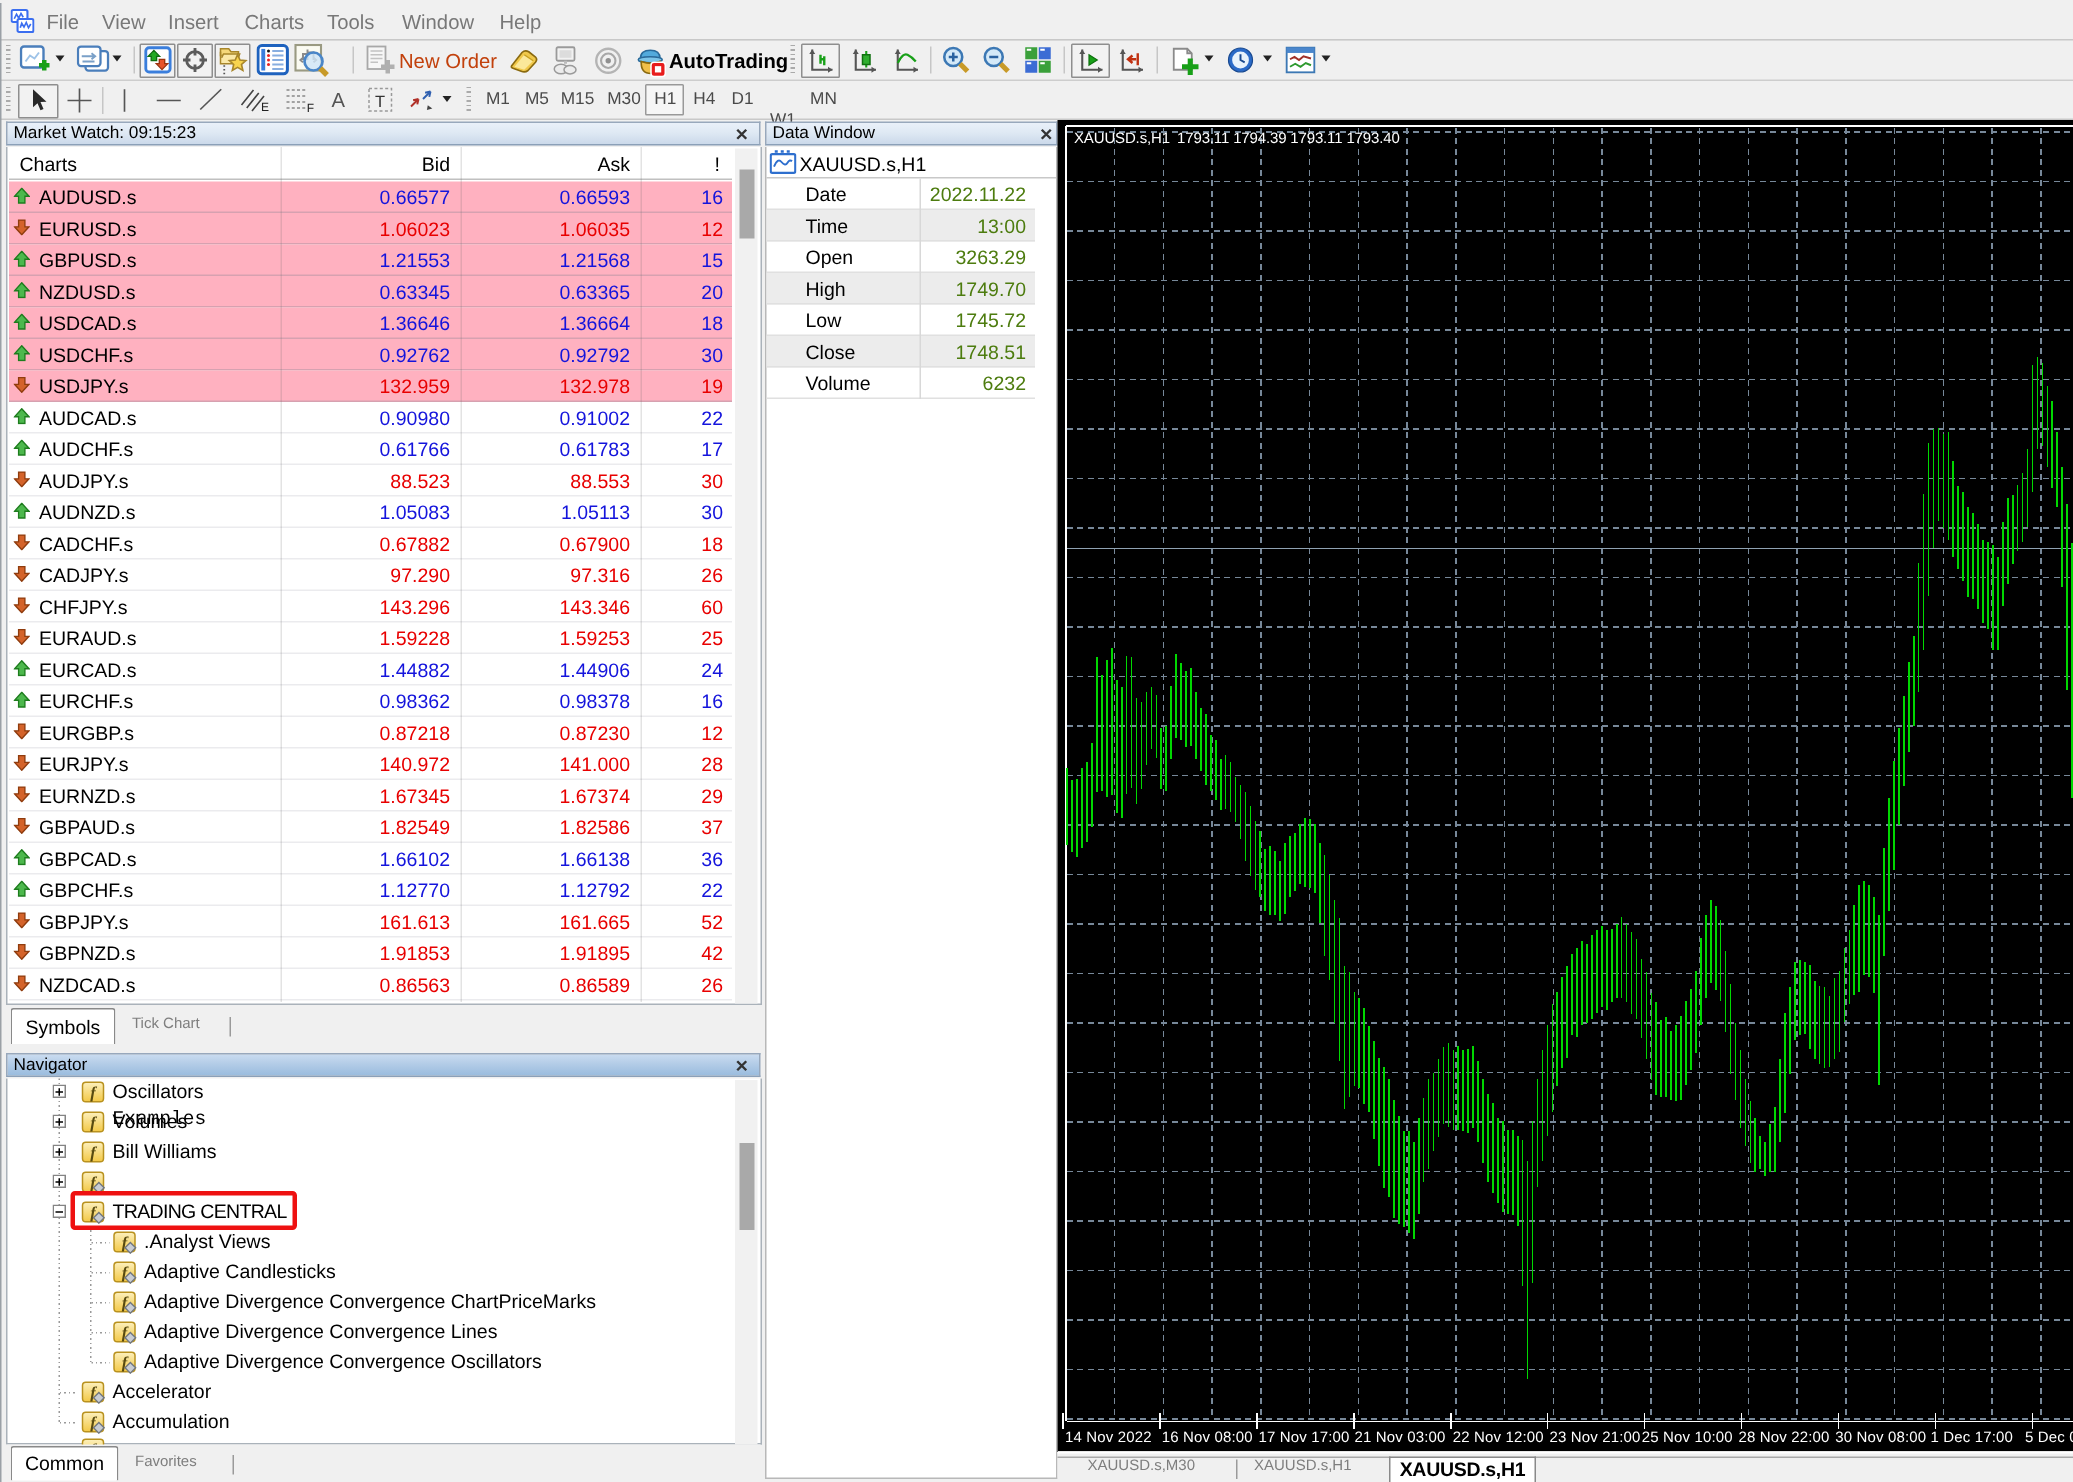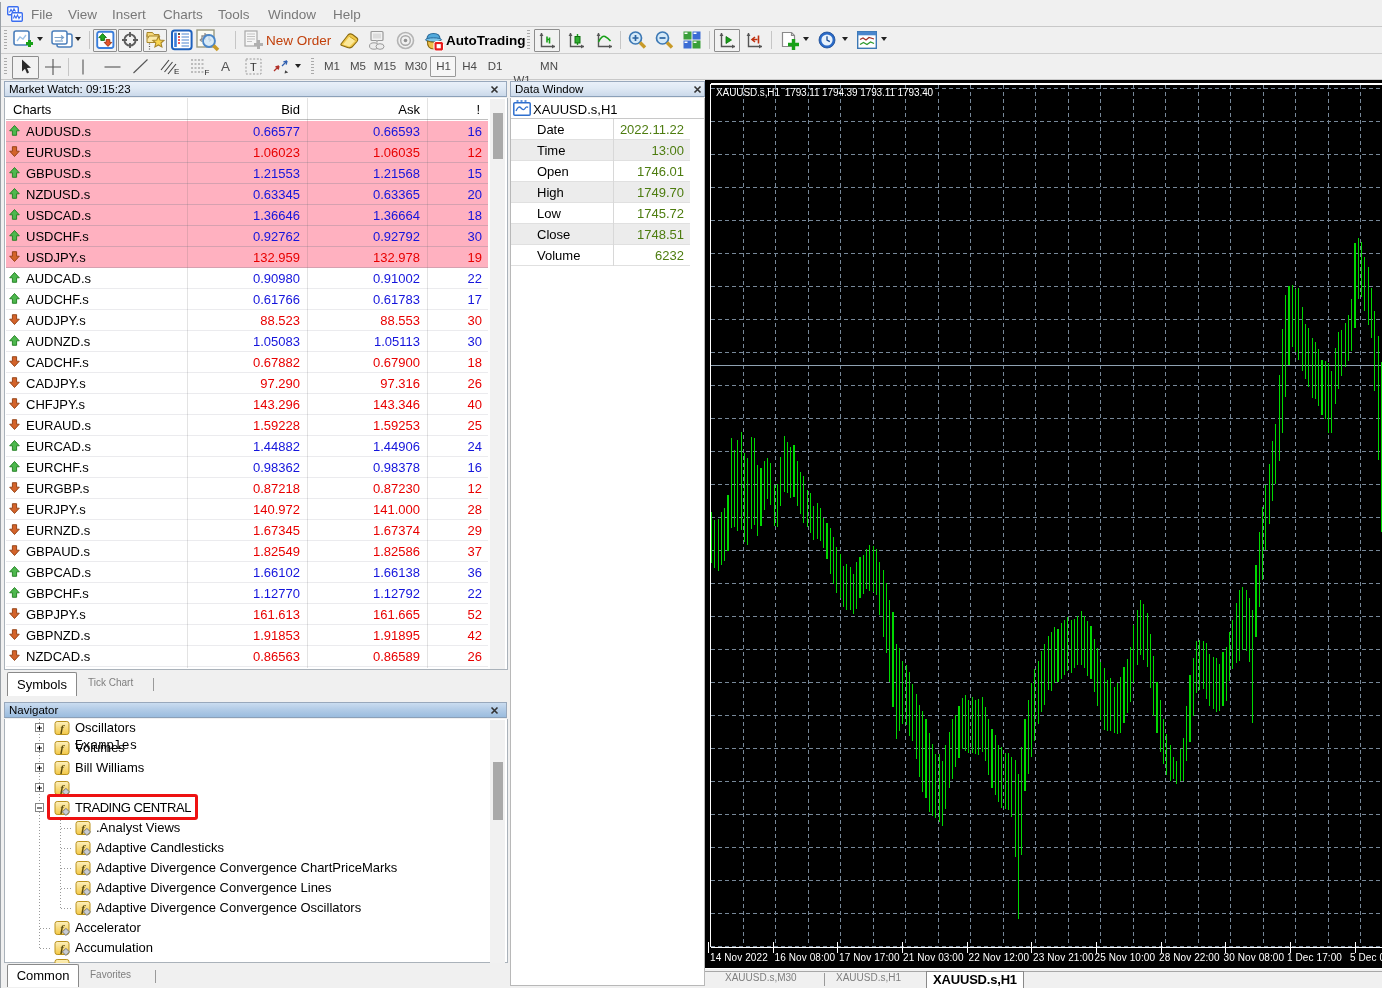--- a/index.html
+++ b/index.html
@@ -432,21 +432,21 @@
     <span class="ask tr">97.316</span>
     <span class="exc tr">26</span>
   </div>
 <div class="mwr" style="top:394px">
     <svg class="arr" width="11" height="11" viewBox="0 0 11 11">
       <path d="M5.5 10.5 L10.3 5.2 L7.6 5.2 L7.6 0.7 L3.4 0.7 L3.4 5.2 L0.7 5.2 Z" fill="#d4632a" stroke="#8f3c0e" stroke-width="0.9"></path>
     </svg>
     <span class="sym">CHFJPY.s</span>
     <span class="bid tr">143.296</span>
     <span class="ask tr">143.346</span>
-    <span class="exc tr">40</span>
+    <span class="exc tr">60</span>
   </div>
 <div class="mwr" style="top:415px">
     <svg class="arr" width="11" height="11" viewBox="0 0 11 11">
       <path d="M5.5 10.5 L10.3 5.2 L7.6 5.2 L7.6 0.7 L3.4 0.7 L3.4 5.2 L0.7 5.2 Z" fill="#d4632a" stroke="#8f3c0e" stroke-width="0.9"></path>
     </svg>
     <span class="sym">EURAUD.s</span>
     <span class="bid tr">1.59228</span>
     <span class="ask tr">1.59253</span>
     <span class="exc tr">25</span>
   </div>
@@ -680,21 +680,21 @@
 <div class="dwr" style="top:119px">
     <span class="dwk">Date</span>
     <span class="dwv">2022.11.22</span>
   </div>
 <div class="dwr shade" style="top:140px">
     <span class="dwk">Time</span>
     <span class="dwv">13:00</span>
   </div>
 <div class="dwr" style="top:161px">
     <span class="dwk">Open</span>
-    <span class="dwv">1746.01</span>
+    <span class="dwv">3263.29</span>
   </div>
 <div class="dwr shade" style="top:182px">
     <span class="dwk">High</span>
     <span class="dwv">1749.70</span>
   </div>
 <div class="dwr" style="top:203px">
     <span class="dwk">Low</span>
     <span class="dwv">1745.72</span>
   </div>
 <div class="dwr shade" style="top:224px">

